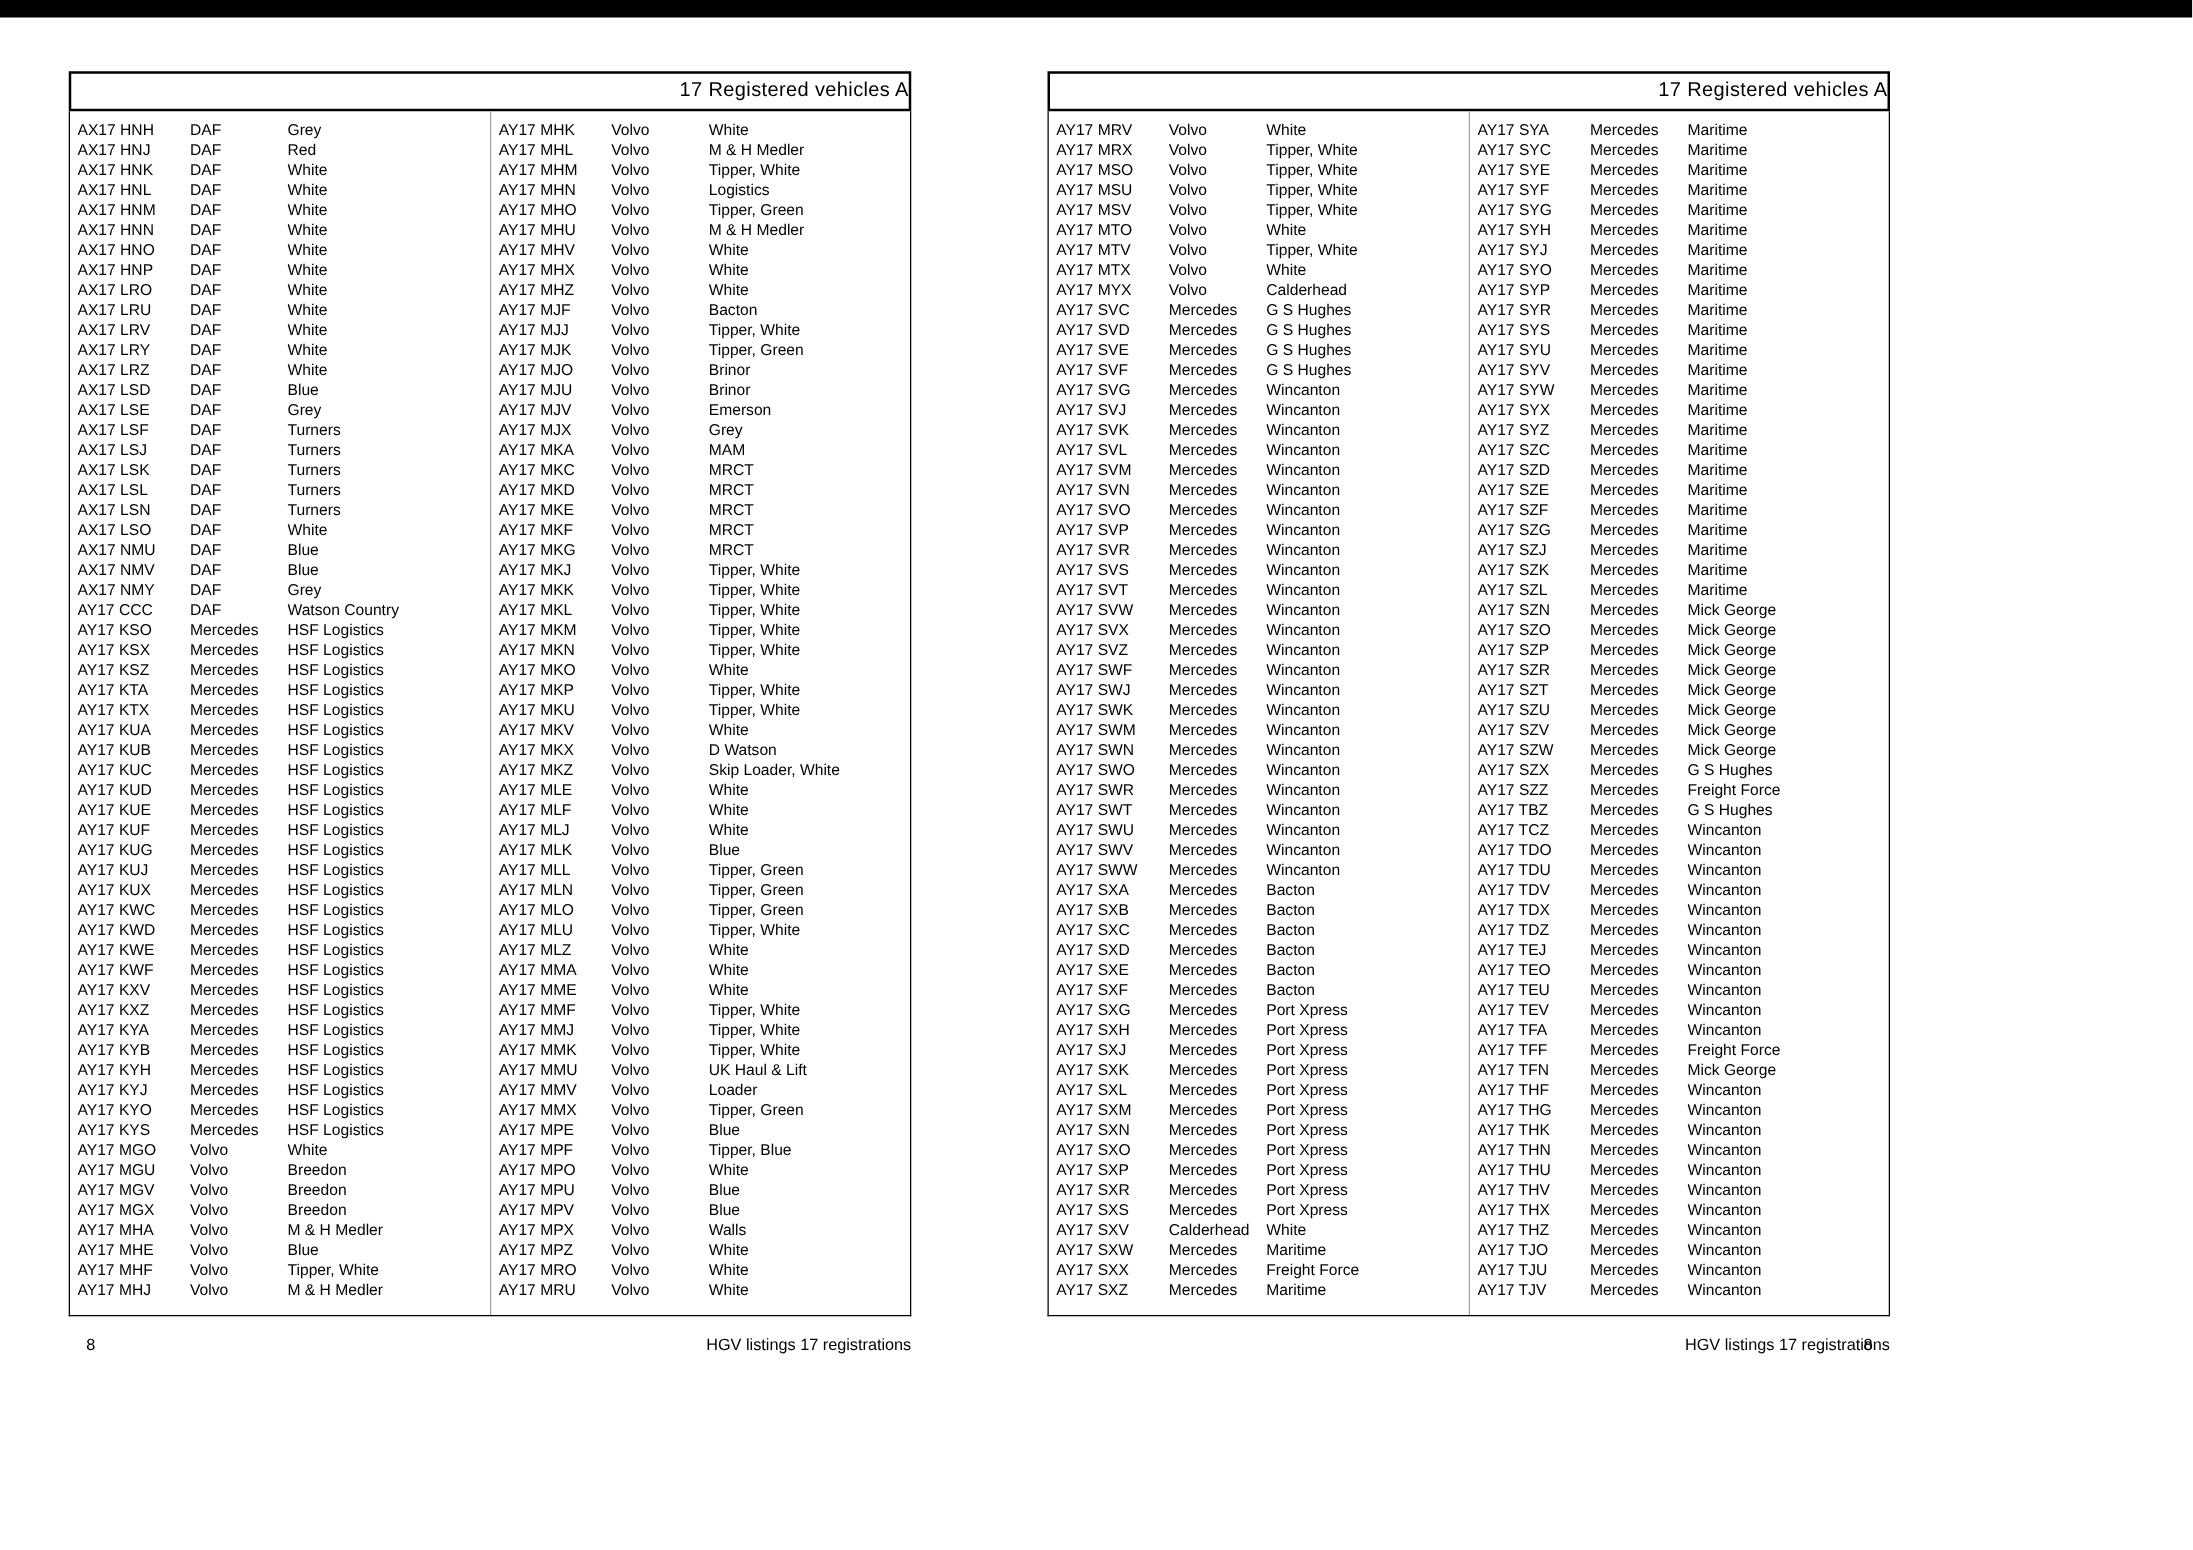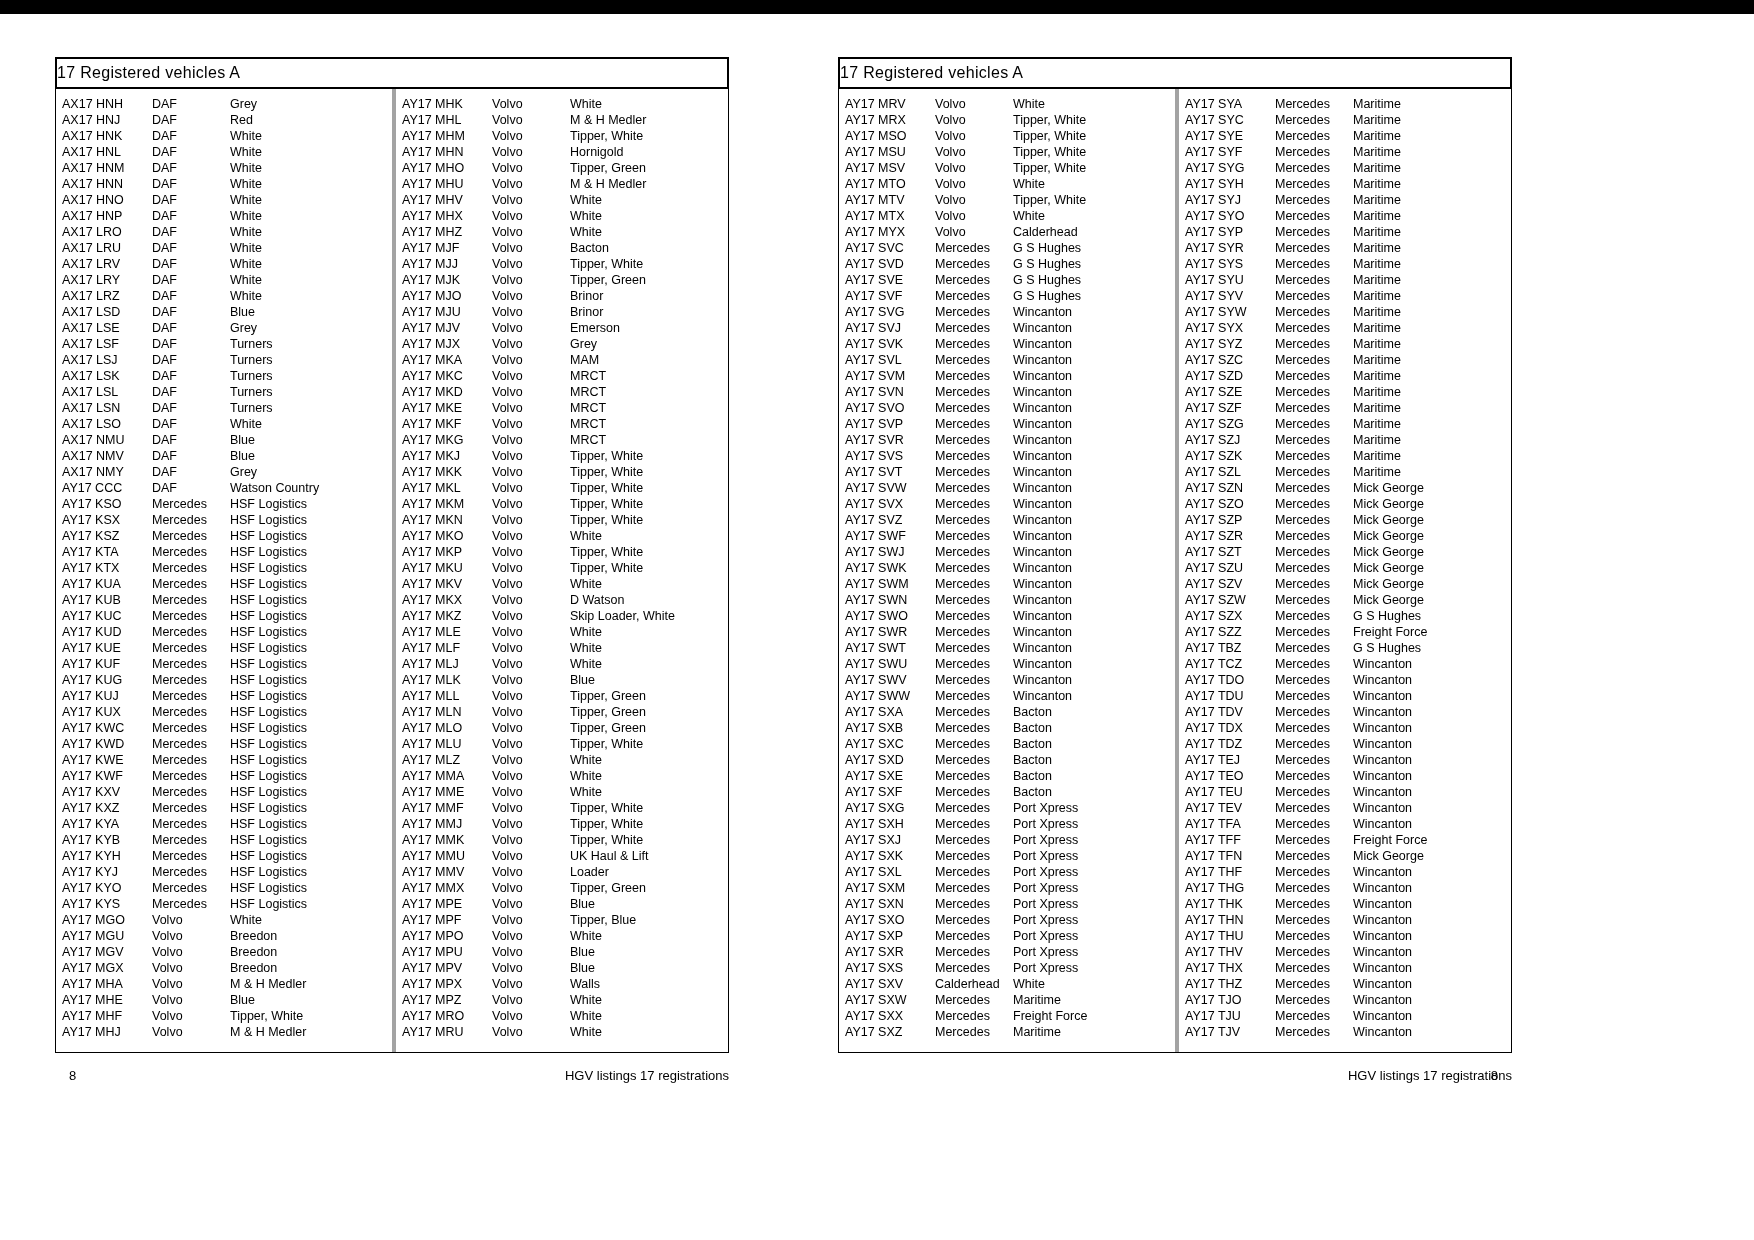--- a/index.html
+++ b/index.html
@@ -16,39 +16,39 @@
   }
   .page{
     position:absolute;top:57px;width:674px;height:996px;
   }
   .page.left{left:55px;}
   .page.right{left:838px;}
   .title-box{
     box-sizing:border-box;
     height:32px;
     border:2px solid #000000;
-    text-align:left;
+    text-align:right;
     font-size:16px;
     line-height:28px;
     letter-spacing:0.3px;
   }
   .content{
     box-sizing:border-box;
     height:964px;
     border:1px solid #000000;
     border-top:none;
     display:flex;
   }
   .col{
     box-sizing:border-box;
     width:50%;
     padding-top:7px;
     overflow:hidden;
   }
-  .col.second{border-left:4px solid #a3a3a3;}
+  .col.second{border-left:1px solid #a3a3a3;}
   .row{
     display:grid;
     grid-template-columns:90px 78px auto;
     padding-left:6px;
     height:16px;
     line-height:16px;
     font-size:12.5px;
     white-space:nowrap;
   }
   .cell{overflow:hidden;}
@@ -383,21 +383,21 @@
             <span class="cell c2">M &amp; H Medler</span>
           </div>
           <div class="row">
             <span class="cell c0">AY17 MHM</span>
             <span class="cell c1">Volvo</span>
             <span class="cell c2">Tipper, White</span>
           </div>
           <div class="row">
             <span class="cell c0">AY17 MHN</span>
             <span class="cell c1">Volvo</span>
-            <span class="cell c2">Hornigold</span>
+            <span class="cell c2">Logistics</span>
           </div>
           <div class="row">
             <span class="cell c0">AY17 MHO</span>
             <span class="cell c1">Volvo</span>
             <span class="cell c2">Tipper, Green</span>
           </div>
           <div class="row">
             <span class="cell c0">AY17 MHU</span>
             <span class="cell c1">Volvo</span>
             <span class="cell c2">M &amp; H Medler</span>

